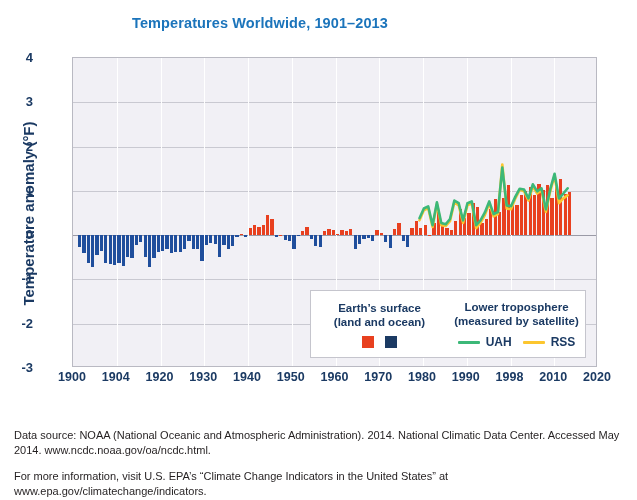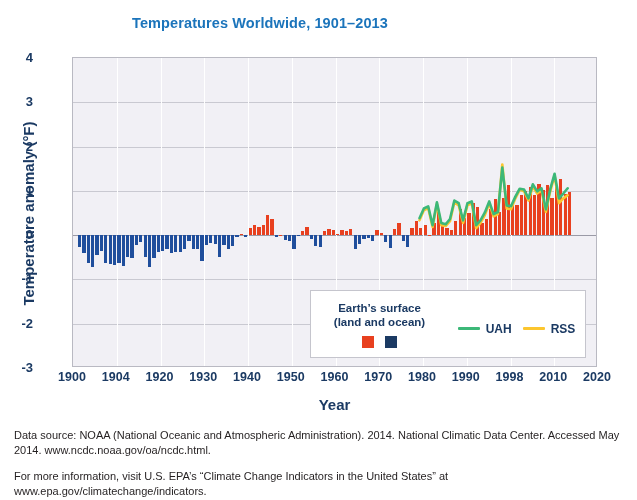--- a/index.html
+++ b/index.html
@@ -264,35 +264,38 @@
       <div class="xtick" style="left: 290.75px;">1950</div>
       <div class="xtick" style="left: 334.5px;">1960</div>
       <div class="xtick" style="left: 378.25px;">1970</div>
       <div class="xtick" style="left: 422px;">1980</div>
       <div class="xtick" style="left: 465.75px;">1990</div>
       <div class="xtick" style="left: 509.5px;">1998</div>
       <div class="xtick" style="left: 553.25px;">2010</div>
       <div class="xtick" style="left: 597px;">2020</div>
     </div>
 
-  <div class="xaxis-title">Year</div>
   <div class="yaxis-title">Temperature anomaly (°F)</div>
 
   <div class="legend">
     <div class="legend-col">
       <div class="legend-head">
         <span>Earth’s surface</span><br>
         <span>(land and ocean)</span>
       </div>
       <div class="legend-row">
         <span class="sw red"></span>
         <span class="sw navy"></span>
       </div>
     </div>
     <div class="legend-col">
+      <div class="legend-head">
+        <span>Lower troposphere</span><br>
+        <span>(measured by satellite)</span>
+      </div>
       <div class="legend-row">
         <span class="lg-item">
           <span class="lg-line uah"></span>
           <span class="lg-label">UAH</span>
         </span>
         <span class="lg-item">
           <span class="lg-line rss"></span>
           <span class="lg-label">RSS</span>
         </span>
       </div>

